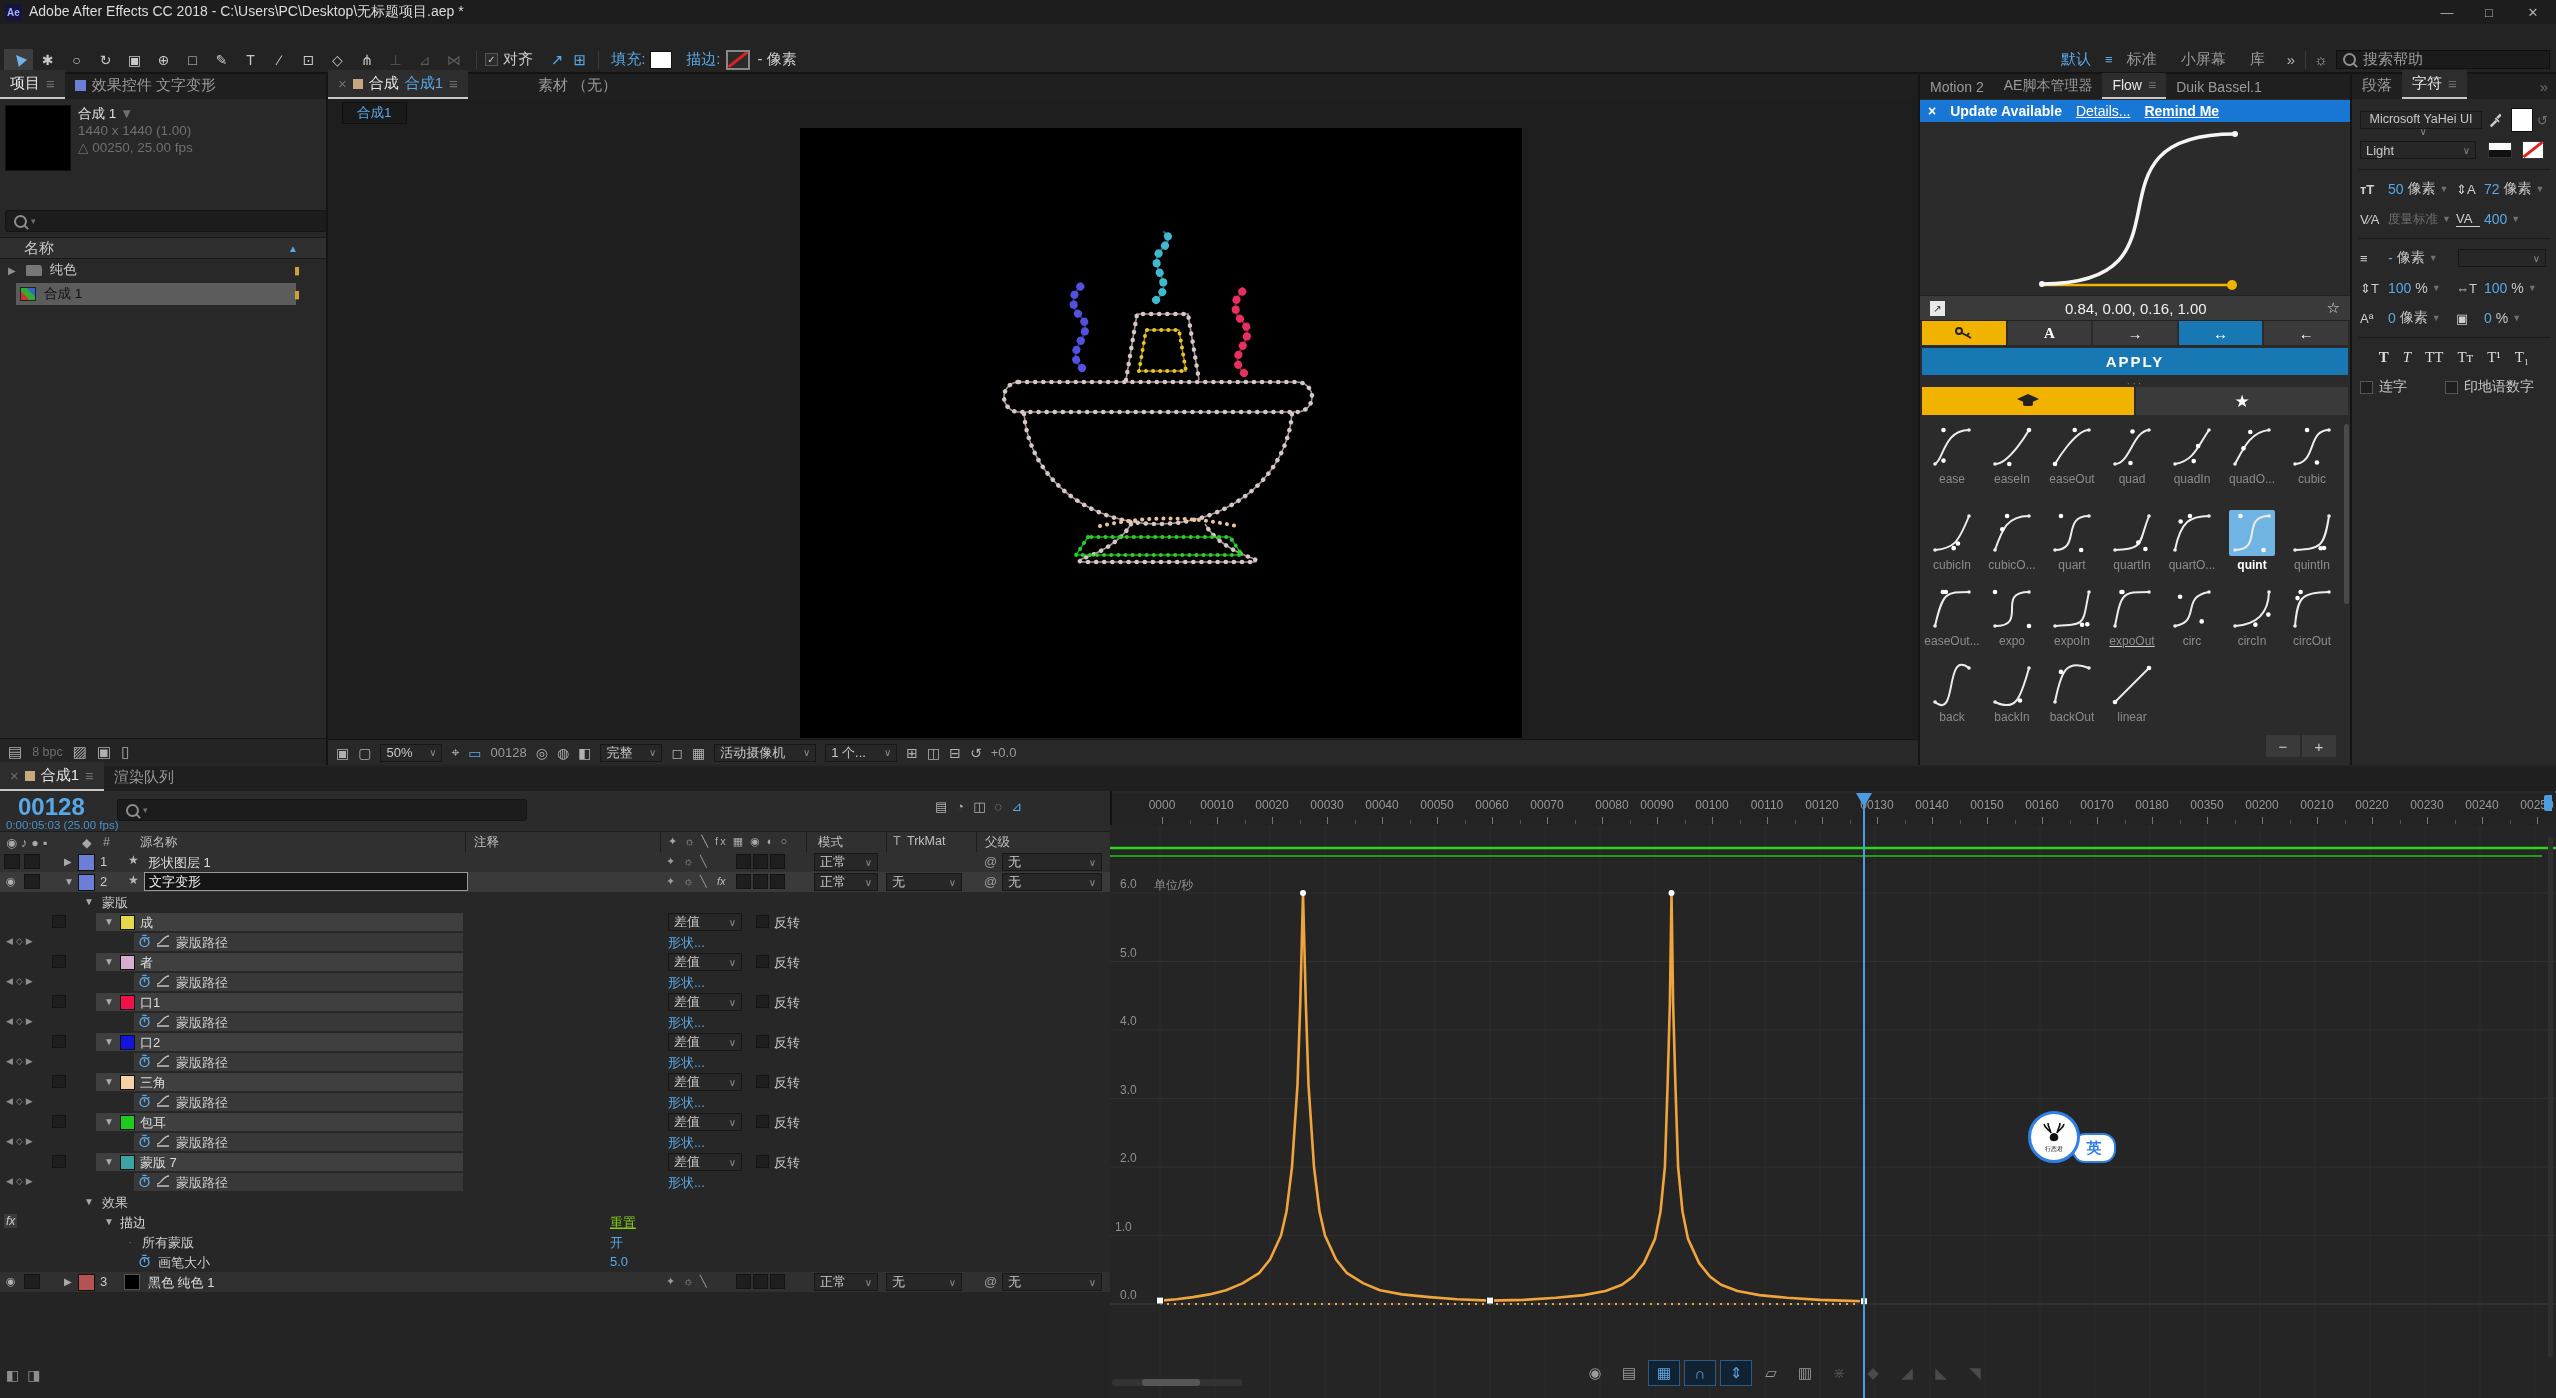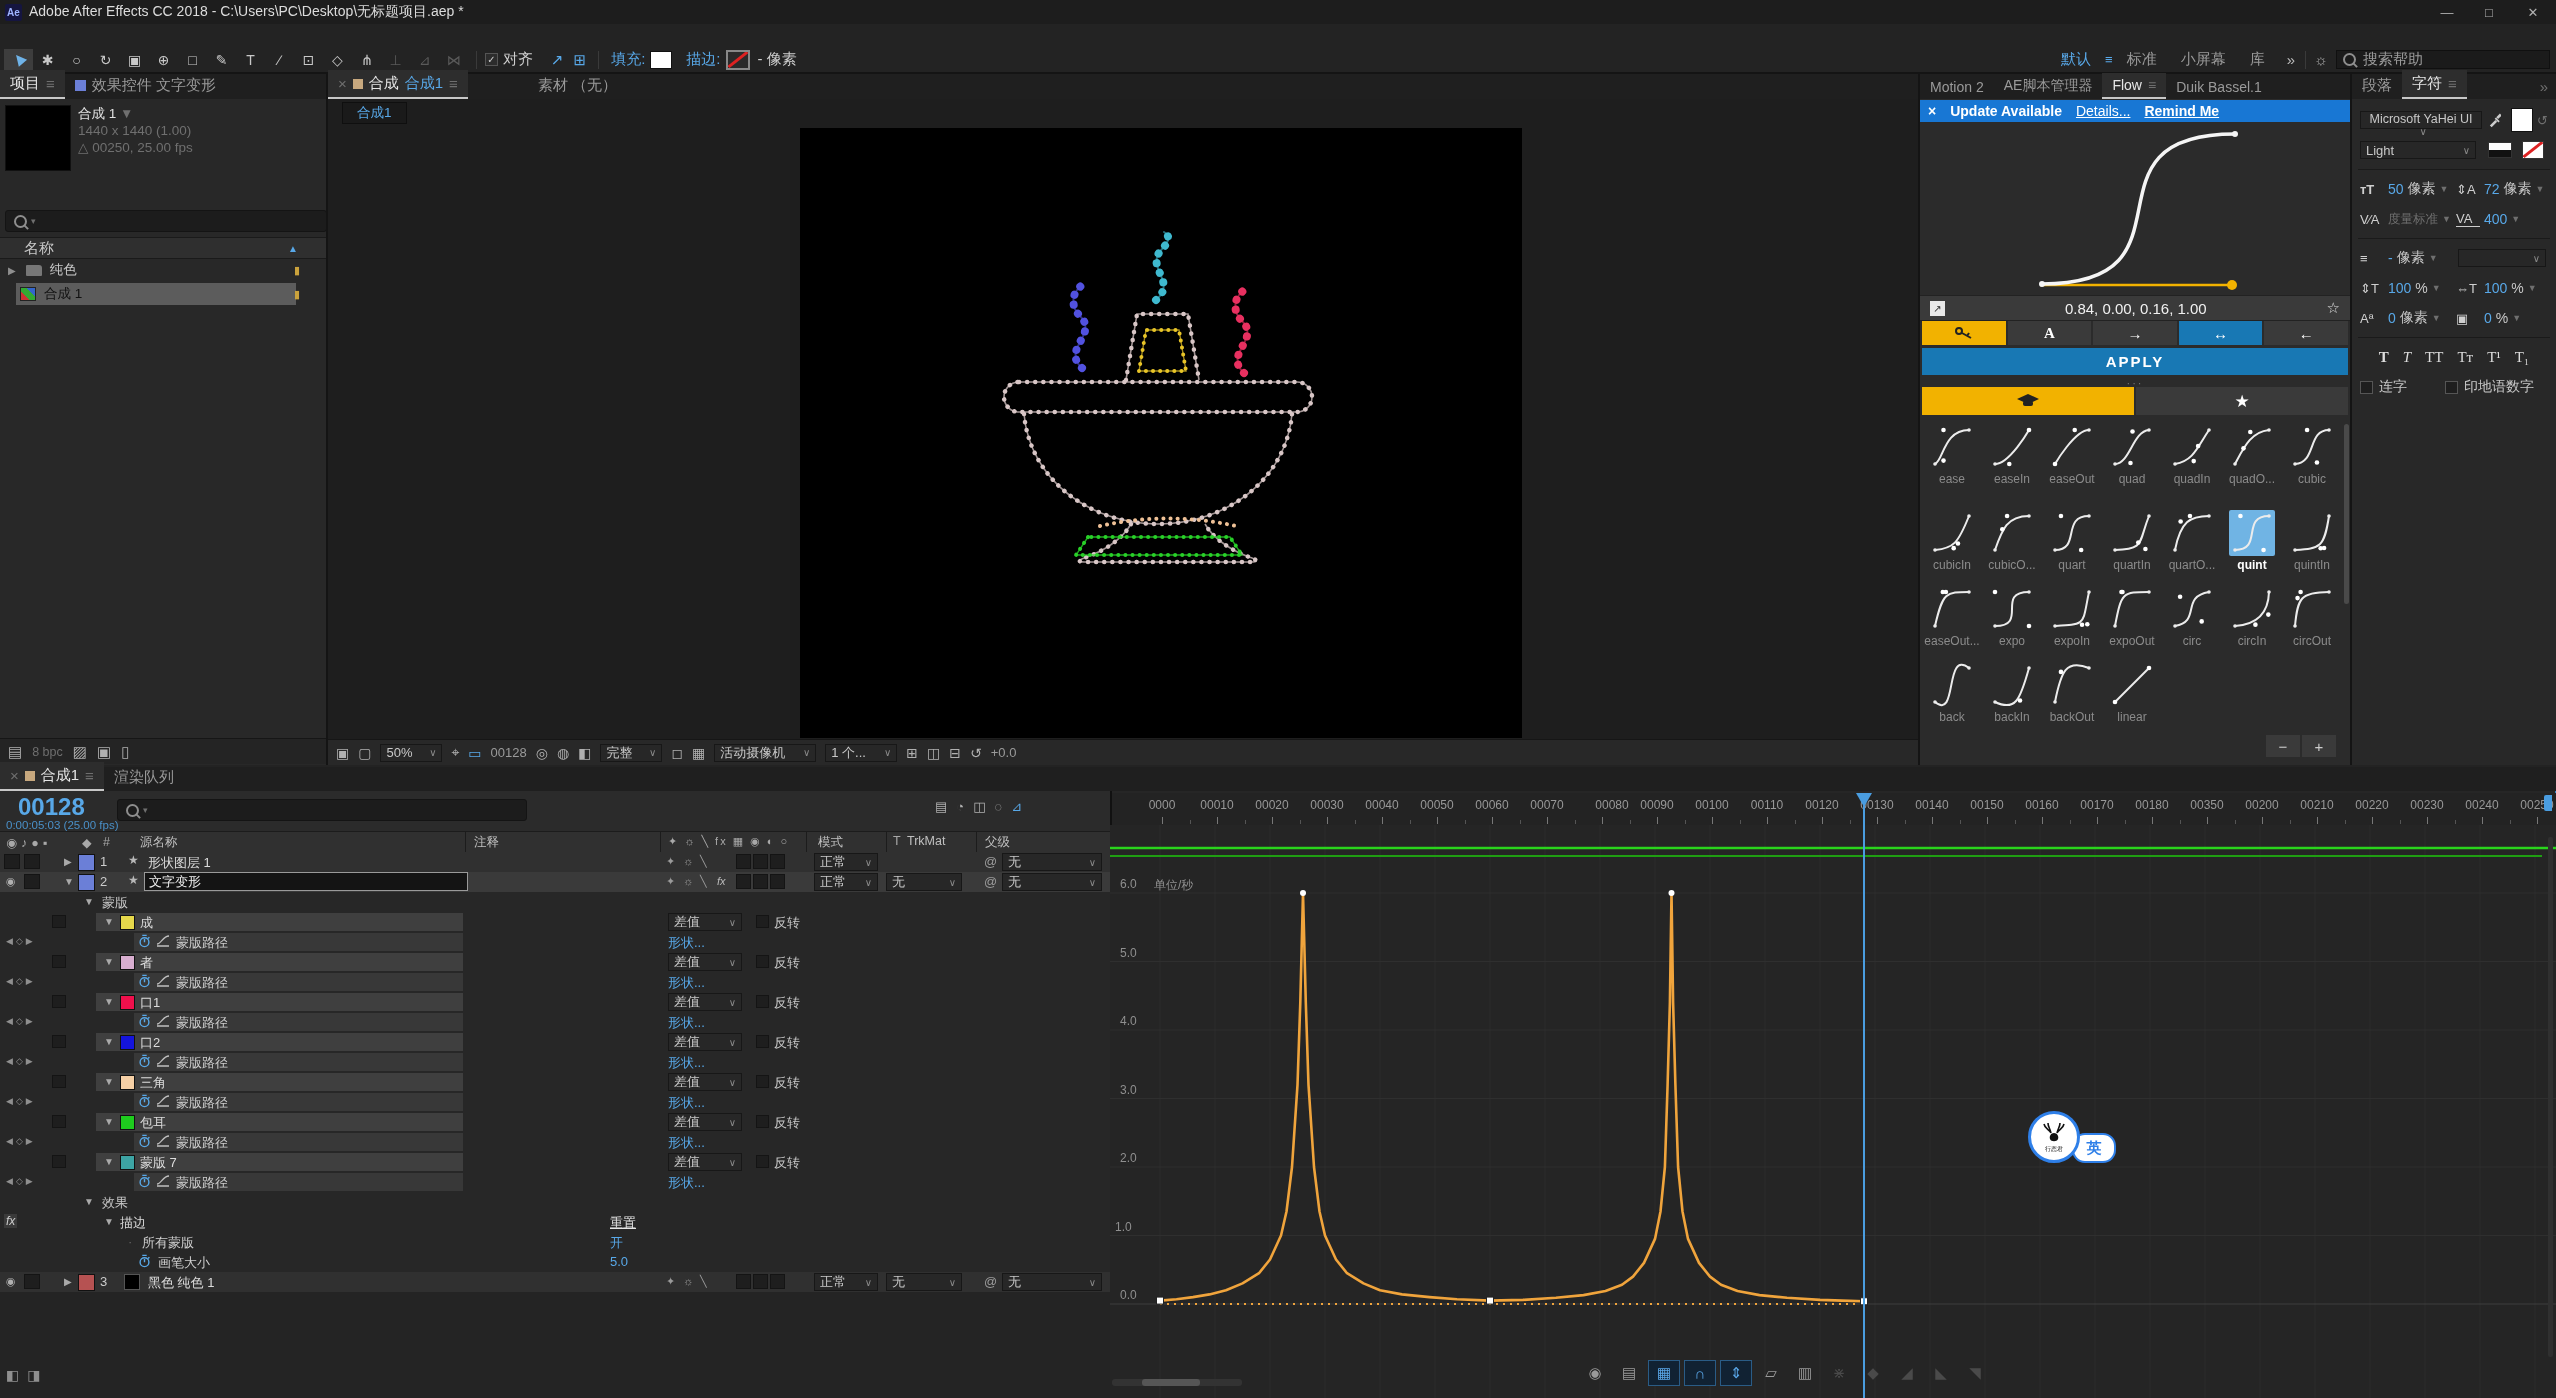--- a/index.html
+++ b/index.html
@@ -493,21 +493,21 @@
         <div class="preset" style="margin-bottom: 14px;">
           <div style="width: 46px; height: 46px; margin: 0px auto; position: relative;"><svg width="46" height="46" viewBox="0 0 46 46">
               <path d="M6,40 C38.3,38.3 33.03,38.81 40,6" fill="none" stroke="#ececec" stroke-width="2" stroke-linecap="round"></path>
               <circle cx="6" cy="40" r="1.8" fill="#ececec"></circle>
               <circle cx="40" cy="6" r="1.8" fill="#ececec"></circle>
               <circle cx="38.3" cy="38.3" r="2.3" fill="#fff"></circle>
               <circle cx="33.03" cy="38.81" r="2.3" fill="#fff"></circle>
             </svg></div>
           <div class="lab">expoIn</div>
         </div>
-        <div class="preset" style="margin-bottom: 8px;">
+        <div class="preset" style="margin-bottom: 8px; text-decoration: underline;">
           <div style="width: 46px; height: 46px; margin: 0px auto; position: relative;"><svg width="46" height="46" viewBox="0 0 46 46">
               <path d="M6,40 C12.46,6 13.48,6 40,6" fill="none" stroke="#ececec" stroke-width="2" stroke-linecap="round"></path>
               <circle cx="6" cy="40" r="1.8" fill="#ececec"></circle>
               <circle cx="40" cy="6" r="1.8" fill="#ececec"></circle>
               <circle cx="12.46" cy="6" r="2.3" fill="#fff"></circle>
               <circle cx="13.48" cy="6" r="2.3" fill="#fff"></circle>
             </svg></div>
           <div class="lab">expoOut</div>
         </div>
         <div class="preset" style="margin-bottom: 14px;">
@@ -1008,21 +1008,21 @@
           <span style="position: absolute; left: 668px; top: 2px; color: rgb(88, 168, 232); font-size: 13px;">形状...</span>
         </div>
         <div class="tlrow" style="top: 340px; background: rgb(39, 39, 39);">
           <span style="position: absolute; left: 84px; top: 4px; color: rgb(170, 170, 170); font-size: 10px;">▼</span>
           <span style="position: absolute; left: 102px; top: 2px; color: rgb(200, 200, 200);">效果</span>
         </div>
         <div class="tlrow" style="top: 360px; background: rgb(39, 39, 39);">
           <span style="position: absolute; left: 4px; top: 2px; color: rgb(204, 204, 204); font-style: italic; font-size: 12px; background: rgb(58, 58, 58); padding: 0px 2px;">fx</span>
           <span style="position: absolute; left: 104px; top: 4px; color: rgb(170, 170, 170); font-size: 10px;">▼</span>
           <span style="position: absolute; left: 120px; top: 2px; color: rgb(220, 220, 220);">描边</span>
-          <span style="position: absolute; left: 610px; top: 2px; color: #e5e5e5; text-decoration: underline;">重置</span>
+          <span style="position: absolute; left: 610px; top: 2px; color: #84cc16; text-decoration: underline;">重置</span>
         </div>
         <div class="tlrow" style="top: 380px; background: rgb(39, 39, 39);">
           <span style="position: absolute; left: 128px; top: 2px; color: rgb(102, 102, 102);">·</span>
           <span style="position: absolute; left: 142px; top: 2px; color: rgb(207, 207, 207);">所有蒙版</span>
           <span style="position: absolute; left: 610px; top: 2px; color: rgb(88, 168, 232);">开</span>
         </div>
         <div class="tlrow" style="top: 400px; background: rgb(39, 39, 39);">
           <span style="position: absolute; left: 138px; top: 0px; width: 14px; height: 16px;">
             <svg width="13" height="14" viewBox="0 0 13 14" style="position:absolute;left:0;top:2px;">
               <circle cx="6.5" cy="8.2" r="4.4" fill="none" stroke="#58a8e8" stroke-width="1.4"></circle>

